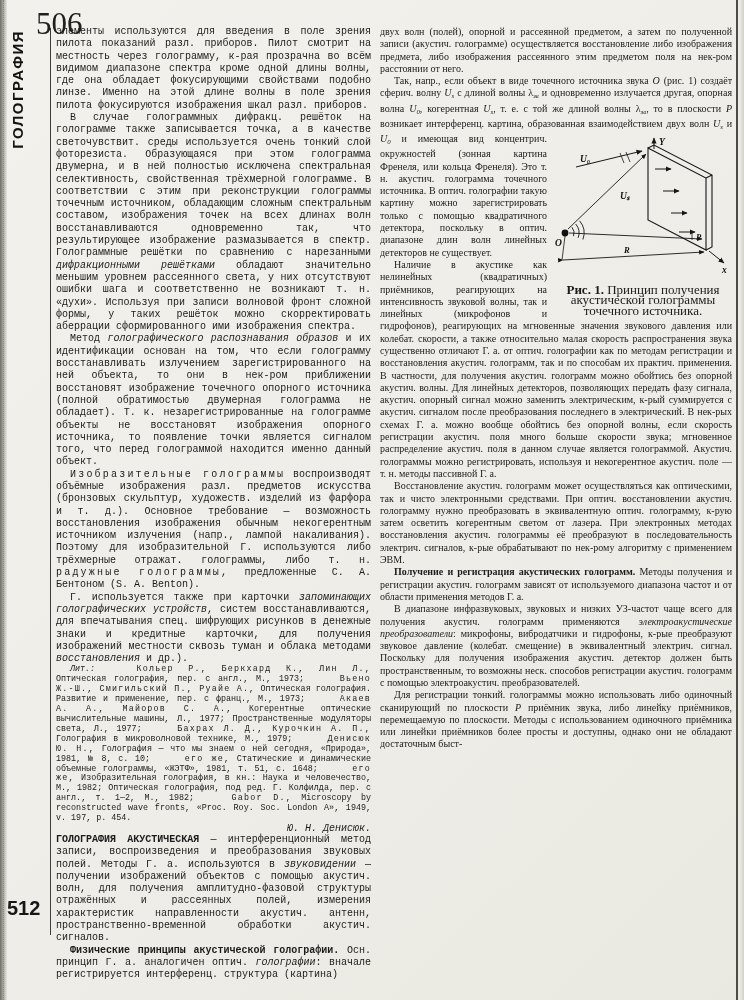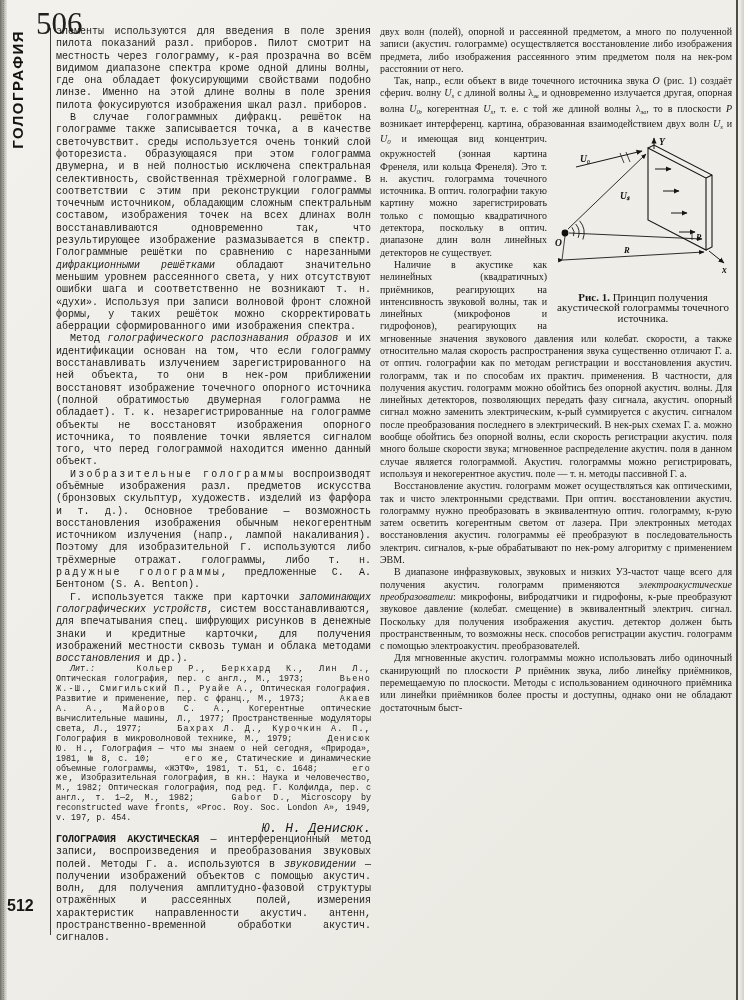--- a/index.html
+++ b/index.html
@@ -8,42 +8,42 @@
         background:linear-gradient(135deg,#f2f1eb 0%,#eeede7 55%,#e9e8e1 100%);color:#1b1b1b;}
   .scan-edge-left{position:absolute;left:0;top:0;width:7px;height:100%;
         background:linear-gradient(to right,#6f6f68,#b9b8b0 60%,#e6e5de);}
   .scan-dotted{position:absolute;left:3px;top:0;height:100%;width:0;
         border-left:1px dotted #8a897f;}
   .scan-edge-right{position:absolute;right:6px;top:0;width:2px;height:100%;background:#4c4b45;}
   .scan-edge-right2{position:absolute;right:0;top:0;width:5px;height:100%;
         background:linear-gradient(to right,#efeee8,#d2d1c9);}
   .pageno-top{position:absolute;left:36px;top:8px;font-size:31px;line-height:1;
         font-family:"Liberation Serif",serif;color:#20201e;}
-  .pageno-bottom{position:absolute;left:7px;top:897px;font-size:16px;font-weight:bold;
+  .pageno-bottom{position:absolute;left:7px;top:897px;font-size:20px;font-weight:bold;
         font-family:"Liberation Sans",sans-serif;color:#171715;}
   .margin-tab{position:absolute;left:9px;top:30px;writing-mode:vertical-rl;transform:rotate(180deg);
         font-family:"Liberation Sans",sans-serif;font-weight:bold;font-size:15px;
         letter-spacing:1.5px;color:#131311;}
   .margin-rule{position:absolute;left:50px;top:28px;height:907px;width:1px;background:#3e3d38;}
   .cols{position:absolute;left:56px;top:26px;width:676px;height:960px;display:flex;gap:9px;overflow:hidden;}
   .col{text-align:justify;font-size:10px;line-height:12.3px;}
   .col-left{width:315px;font-family:Liberation Mono, monospace;}
   .col-right{width:352px;}
   p{margin:0;text-indent:14px;text-align:justify;}
   .noindent{text-indent:0;}
   .lit{font-size:8.4px;line-height:9.9px;}
-  .sig{text-align:right;font-size:13px;line-height:10px;text-indent:0;}
+  .sig{text-align:right;font-size:10px;line-height:10px;text-indent:0;}
   .r-i{font-style:italic;}
   .r-b{font-weight:bold;}
   .r-g{letter-spacing:2.2px;}
   .r-g2{letter-spacing:1.2px;padding-left:28px;}
   .r-sb{font-size:0.68em;font-style:italic;vertical-align:-0.28em;letter-spacing:0;}
   .figure{float:right;width:178px;margin:3px 0 2px 7px;text-indent:0;}
   .figure svg{display:block;}
-  .caption{font-size:11px;line-height:10.4px;text-align:center;margin-top:18px;text-indent:0;}
+  .caption{font-size:13px;line-height:10.4px;text-align:center;margin-top:11px;text-indent:0;}
   .figlabel{font-family:"Liberation Serif",serif;font-style:italic;font-size:9.5px;font-weight:bold;fill:#111;}
   .figlabel-sm{font-family:"Liberation Serif",serif;font-style:italic;font-size:8.5px;font-weight:bold;fill:#111;}
 </style>
 </head>
 <body>
 
 <div class="page">
 
   <div class="scan-edge-left"></div>
   <div class="scan-dotted"></div>
@@ -59,24 +59,25 @@
 
     <div class="col col-left">
       <p class="noindent"><span>элементы используются для введения в поле зрения пилота показаний разл. приборов. Пилот смотрит на местность через голограмму, к-рая прозрачна во всём видимом диапазоне спектра кроме одной длины волны, где она обладает фокусирующими свойствами подобно линзе. Именно на этой длине волны в поле зрения пилота фокусируются изображения шкал разл. приборов.</span></p>
       <p><span>В случае голограммных дифракц. решёток на голограмме также записывается точка, а в качестве светочувствит. среды используется очень тонкий слой фоторезиста. Образующаяся при этом голограмма двумерна, и в ней полностью исключена спектральная селективность, свойственная трёхмерной голограмме. В соответствии с этим при реконструкции голограммы точечным источником, обладающим сложным спектральным составом, изображения точек на всех длинах волн восстанавливаются одновременно так, что результирующее изображение размазывается в спектр. Голограммные решётки по сравнению с нарезанными </span><span class="r-i">дифракционными решётками</span><span> обладают значительно меньшим уровнем рассеянного света, у них отсутствуют ошибки шага и соответственно не возникают т. н. «духи». Используя при записи волновой фронт сложной формы, у таких решёток можно скорректировать аберрации сформированного ими изображения спектра.</span></p>
       <p><span>Метод </span><span class="r-i">голографического распознавания образов</span><span> и их идентификации основан на том, что если голограмму восстанавливать излучением зарегистрированного на ней объекта, то они в нек-ром приближении восстановят изображение точечного опорного источника (полной обратимостью двумерная голограмма не обладает). Т. к. незарегистрированные на голограмме объекты не восстановят изображения опорного источника, то появление точки является сигналом того, что перед голограммой находится именно данный объект.</span></p>
       <p><span class="r-g">Изобразительные голограммы</span><span> воспроизводят объёмные изображения разл. предметов искусства (бронзовых скульптур, художеств. изделий из фарфора и т. д.). Основное требование — возможность восстановления изображения обычным некогерентным источником излучения (напр., лампой накаливания). Поэтому для изобразительной Г. используются либо трёхмерные отражат. голограммы, либо т. н. </span><span class="r-g">радужные голограммы,</span><span> предложенные С. А. Бентоном (S. A. Benton).</span></p>
       <p><span>Г. используется также при карточки </span><span class="r-i">запоминающих голографических устройств</span><span>, систем восстанавливаются, для впечатывания спец. шифрующих рисунков в денежные знаки и кредитные карточки, для получения изображений местности сквозь туман и облака методами </span><span class="r-i">восстановления</span><span> и др.).</span></p>
       <p class="lit"><span class="r-i">Лит.:</span><span> </span><span class="r-g2">Кольер Р., Беркхард К., Лин Л.,</span><span> Оптическая голография, пер. с англ., М., 1973; </span><span class="r-g2">Вьено Ж.-Ш., Смигильский П., Руайе А.,</span><span> Оптическая голография. Развитие и применение, пер. с франц., М., 1973; </span><span class="r-g2">Акаев А. А., Майоров С. А.,</span><span> Когерентные оптические вычислительные машины, Л., 1977; Пространственные модуляторы света, Л., 1977; </span><span class="r-g2">Бахрах Л. Д., Курочкин А. П.,</span><span> Голография в микроволновой технике, М., 1979; </span><span class="r-g2">Денисюк Ю. Н.,</span><span> Голография — что мы знаем о ней сегодня, «Природа», 1981, № 8, с. 10; </span><span class="r-g2">его же,</span><span> Статические и динамические объемные голограммы, «ЖЭТФ», 1981, т. 51, с. 1648; </span><span class="r-g2">его же,</span><span> Изобразительная голография, в кн.: Наука и человечество, М., 1982; Оптическая голография, под ред. Г. Колфилда, пер. с англ., т. 1—2, М., 1982; </span><span class="r-g2">Gabor D.,</span><span> Microscopy by reconstructed wave fronts, «Proc. Roy. Soc. London A», 1949, v. 197, p. 454.</span></p>
       <p class="sig"><span class="r-i">Ю. Н. Денисюк.</span></p>
       <p class="noindent"><span class="r-b">ГОЛОГРАФИЯ АКУСТИЧЕСКАЯ</span><span> — интерференционный метод записи, воспроизведения и преобразования звуковых полей. Методы Г. а. используются в </span><span class="r-i">звуковидении</span><span> — получении изображений объектов с помощью акустич. волн, для получения амплитудно-фазовой структуры отражённых и рассеянных полей, измерения характеристик направленности акустич. антенн, пространственно-временной обработки акустич. сигналов.</span></p>
+      <p><span class="r-b">Физические принципы акустической голографии.</span><span> Осн. принцип Г. а. аналогичен оптич. </span><span class="r-i">голографии</span><span>: вначале регистрируется интерференц. структура (картина)</span></p>
     </div>
 
     <div class="col col-right">
-      <p class="noindent"><span>двух волн (полей), опорной и рассеянной предметом, а много по полученной записи (акустич. голограмме) осуществляется восстановление либо изображения предмета, либо изображения рассеянного этим предметом поля на нек-ром расстоянии от него.</span></p>
+      <p class="noindent"><span>двух волн (полей), опорной и рассеянной предметом, а затем по полученной записи (акустич. голограмме) осуществляется восстановление либо изображения предмета, либо изображения рассеянного этим предметом поля на нек-ром расстоянии от него.</span></p>
       <p>
         <span><span>Так, напр., если объект в виде точечного источника звука </span><span class="r-i">O</span><span> (рис. 1) создаёт сферич. волну </span><span class="r-i">U</span><span class="r-sb">s</span><span> с длиной волны λ</span><span class="r-sb">зв</span><span> и одновременно излучается другая, опорная волна </span><span class="r-i">U</span><span class="r-sb">0</span><span>, когерентная </span><span class="r-i">U</span><span class="r-sb">s</span><span>, т. е. с той же длиной волны λ</span><span class="r-sb">зв</span><span>, то в плоскости </span><span class="r-i">P</span><span> возникает интерференц. картина, образованная взаимодействием двух волн </span><span class="r-i">U</span><span class="r-sb">s</span><span> и </span><span class="r-i">U</span><span class="r-sb">0</span><span> и </span></span><span class="figure">
           <svg width="178" height="138" viewBox="0 0 178 138">
             <defs>
               <marker id="ah" markerWidth="7" markerHeight="7" refX="5.5" refY="3" orient="auto">
                 <path d="M0,0.4 L6,3 L0,5.6 Z" fill="#161616"></path>
               </marker>
             </defs>
 
             <g stroke="#161616" stroke-width="1.1" fill="none">
@@ -122,18 +123,19 @@
 
             <line x1="11" y1="100" x2="8" y2="124" stroke="#161616" stroke-width="0.8"></line>
             <line x1="9" y1="124" x2="150" y2="116" stroke="#161616" stroke-width="0.9" marker-start="url(#ah)" marker-end="url(#ah)"></line>
             <text class="figlabel-sm" x="70" y="117">R</text>
           </svg>
           <span class="caption" style="display:block"><span class="r-b">Рис. 1.</span><span> Принцип получения акустической голограммы точечного источника.</span></span>
         </span><span><span>имеющая вид концентрич. окружностей (зонная картина Френеля, или кольца Френеля). Это т. н. акустич. голограмма точечного источника. В оптич. голографии такую картину можно зарегистрировать только с помощью квадратичного детектора, поскольку в оптич. диапазоне длин волн линейных детекторов не существует.</span></span>
       </p>
       <p><span>Наличие в акустике как нелинейных (квадратичных) приёмников, реагирующих на интенсивность звуковой волны, так и линейных (микрофонов и гидрофонов), реагирующих на мгновенные значения звукового давления или колебат. скорости, а также относительно малая скорость распространения звука существенно отличают Г. а. от оптич. голографии как по методам регистрации и восстановления акустич. голограмм, так и по способам их практич. применения. В частности, для получения акустич. голограмм можно обойтись без опорной акустич. волны. Для линейных детекторов, позволяющих передать фазу сигнала, акустич. опорный сигнал можно заменить электрическим, к-рый суммируется с акустич. сигналом после преобразования последнего в электрический. В нек-рых схемах Г. а. можно вообще обойтись без опорной волны, если скорость регистрации акустич. поля много больше скорости звука; мгновенное распределение акустич. поля в данном случае является голограммой. Акустич. голограммы можно регистрировать, используя и некогерентное акустич. поле — т. н. методы пассивной Г. а.</span></p>
       <p><span>Восстановление акустич. голограмм может осуществляться как оптическими, так и чисто электронными средствами. При оптич. восстановлении акустич. голограмму нужно преобразовать в эквивалентную оптич. голограмму, к-рую затем осветить когерентным светом от лазера. При электронных методах восстановления акустич. голограммы её преобразуют в последовательность электрич. сигналов, к-рые обрабатывают по нек-рому алгоритму с применением ЭВМ.</span></p>
+      <p><span class="r-b">Получение и регистрация акустических голограмм.</span><span> Методы получения и регистрации акустич. голограмм зависят от используемого диапазона частот и от области применения методов Г. а.</span></p>
       <p><span>В диапазоне инфразвуковых, звуковых и низких УЗ-частот чаще всего для получения акустич. голограмм применяются </span><span class="r-i">электроакустические преобразователи</span><span>: микрофоны, вибродатчики и гидрофоны, к-рые преобразуют звуковое давление (колебат. смещение) в эквивалентный электрич. сигнал. Поскольку для получения изображения акустич. детектор должен быть пространственным, то возможны неск. способов регистрации акустич. голограмм с помощью электроакустич. преобразователей.</span></p>
-      <p><span>Для мгновенные акустич. голограммы можно использовать либо одиночный сканирующий по плоскости </span><span class="r-i">P</span><span> приёмник звука, либо линейку приёмников, перемещаемую по плоскости. Методы с использованием одиночного приёмника или линейки приёмников более просты и доступны, однако они не обладают достаточным быст-</span></p>
+      <p><span>Для регистрации тонкий. голограммы можно использовать либо одиночный сканирующий по плоскости </span><span class="r-i">P</span><span> приёмник звука, либо линейку приёмников, перемещаемую по плоскости. Методы с использованием одиночного приёмника или линейки приёмников более просты и доступны, однако они не обладают достаточным быст-</span></p>
     </div>
 
   </div>
 </div>
 
 </body></html>

